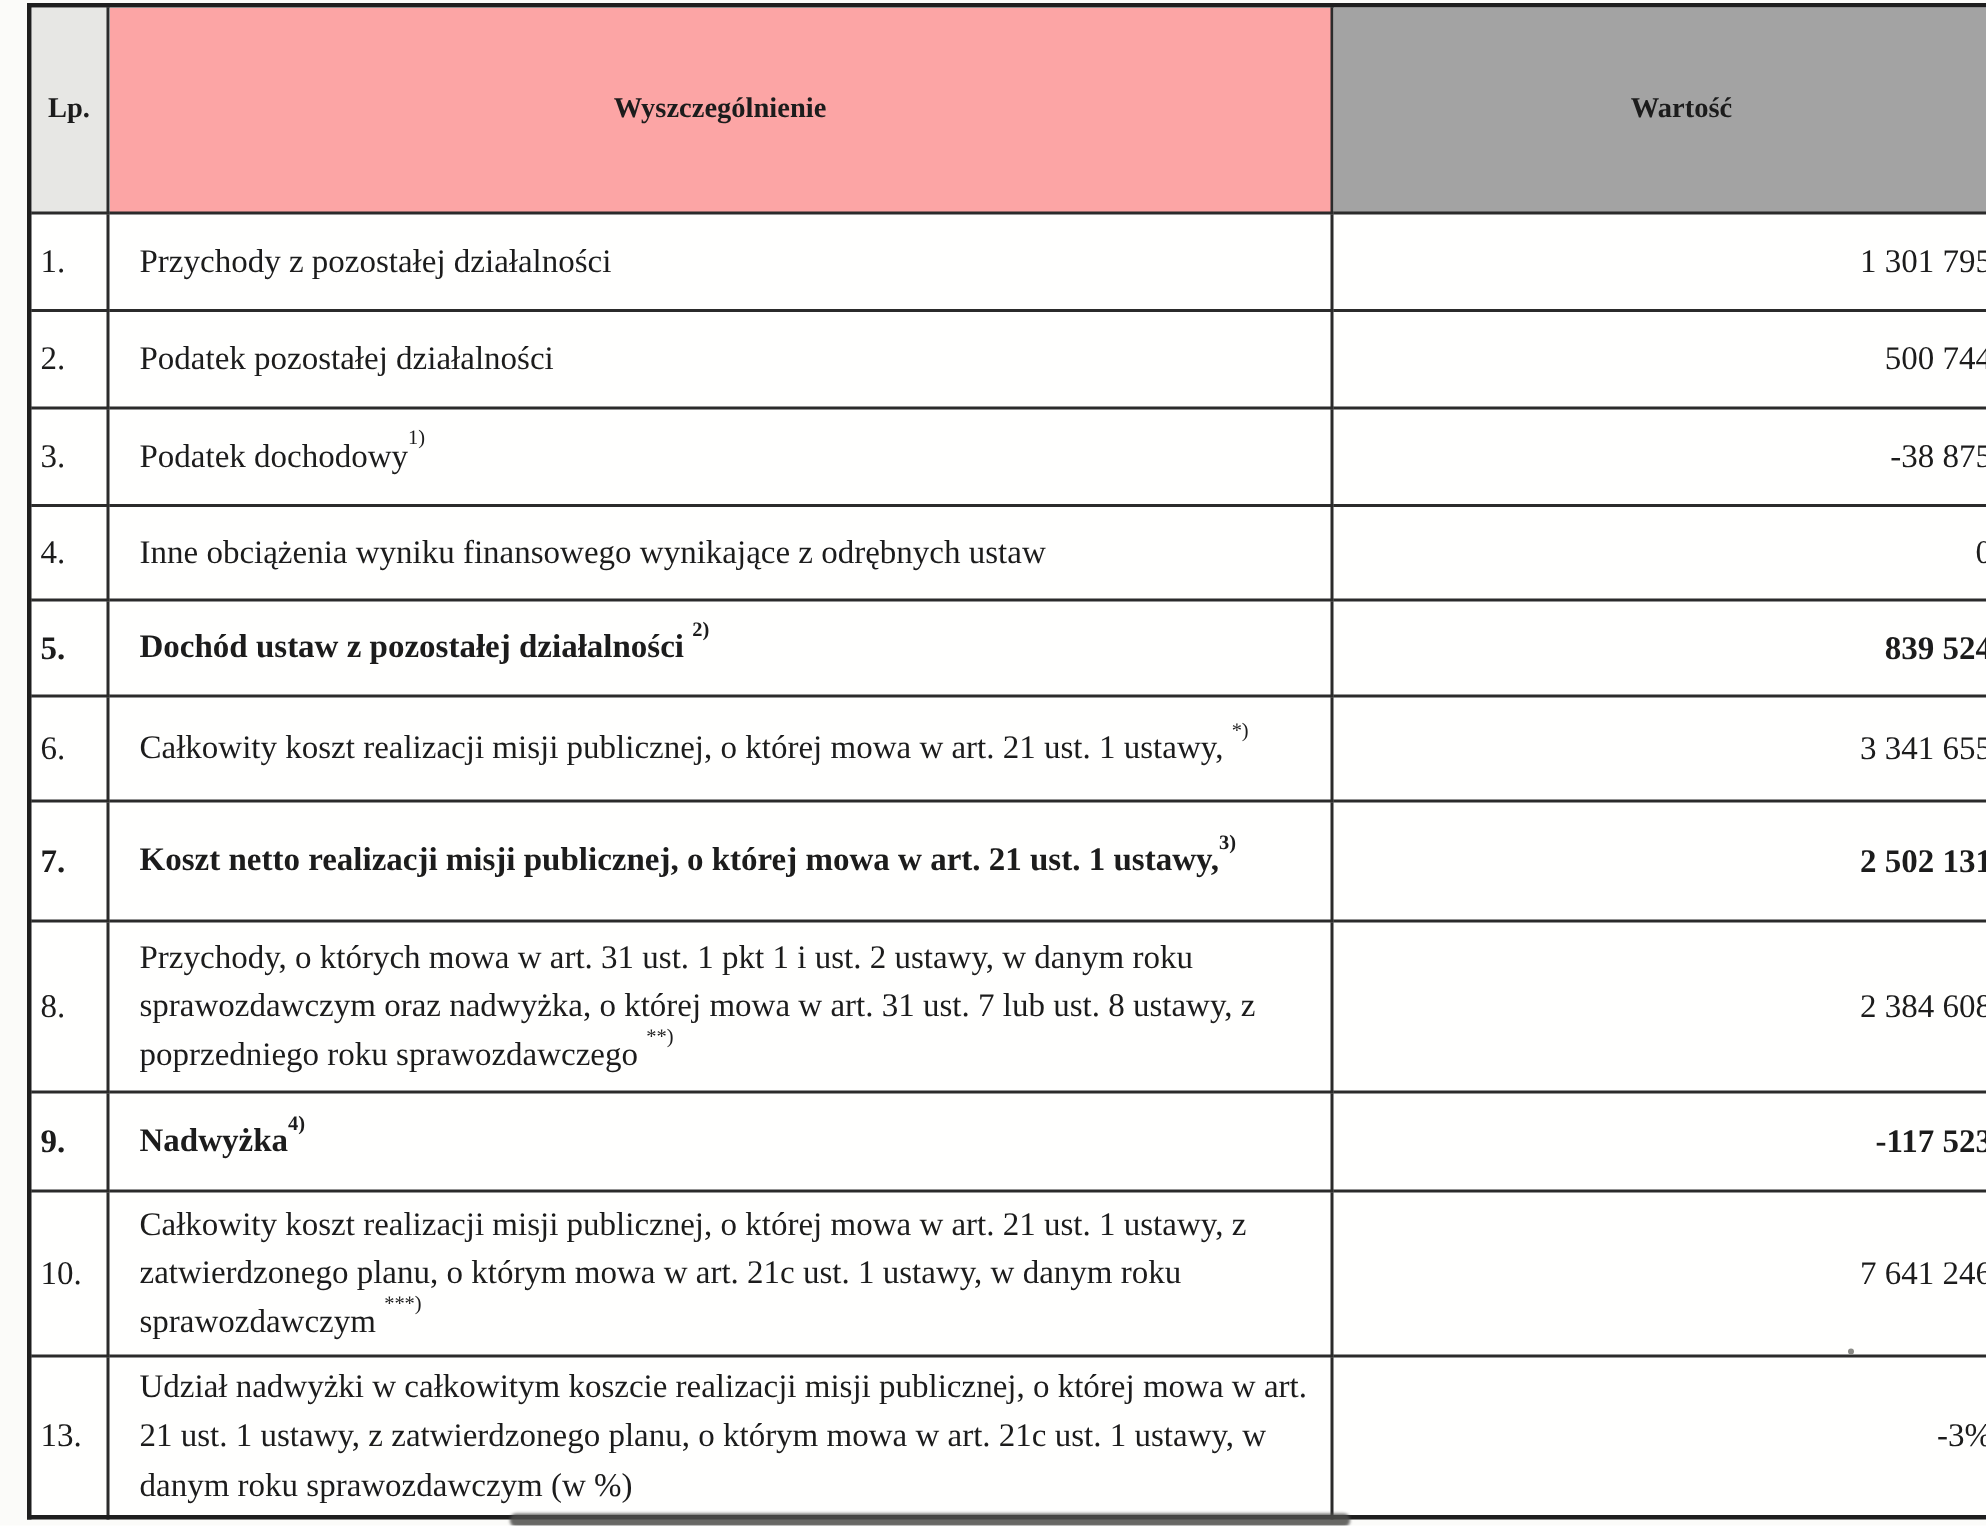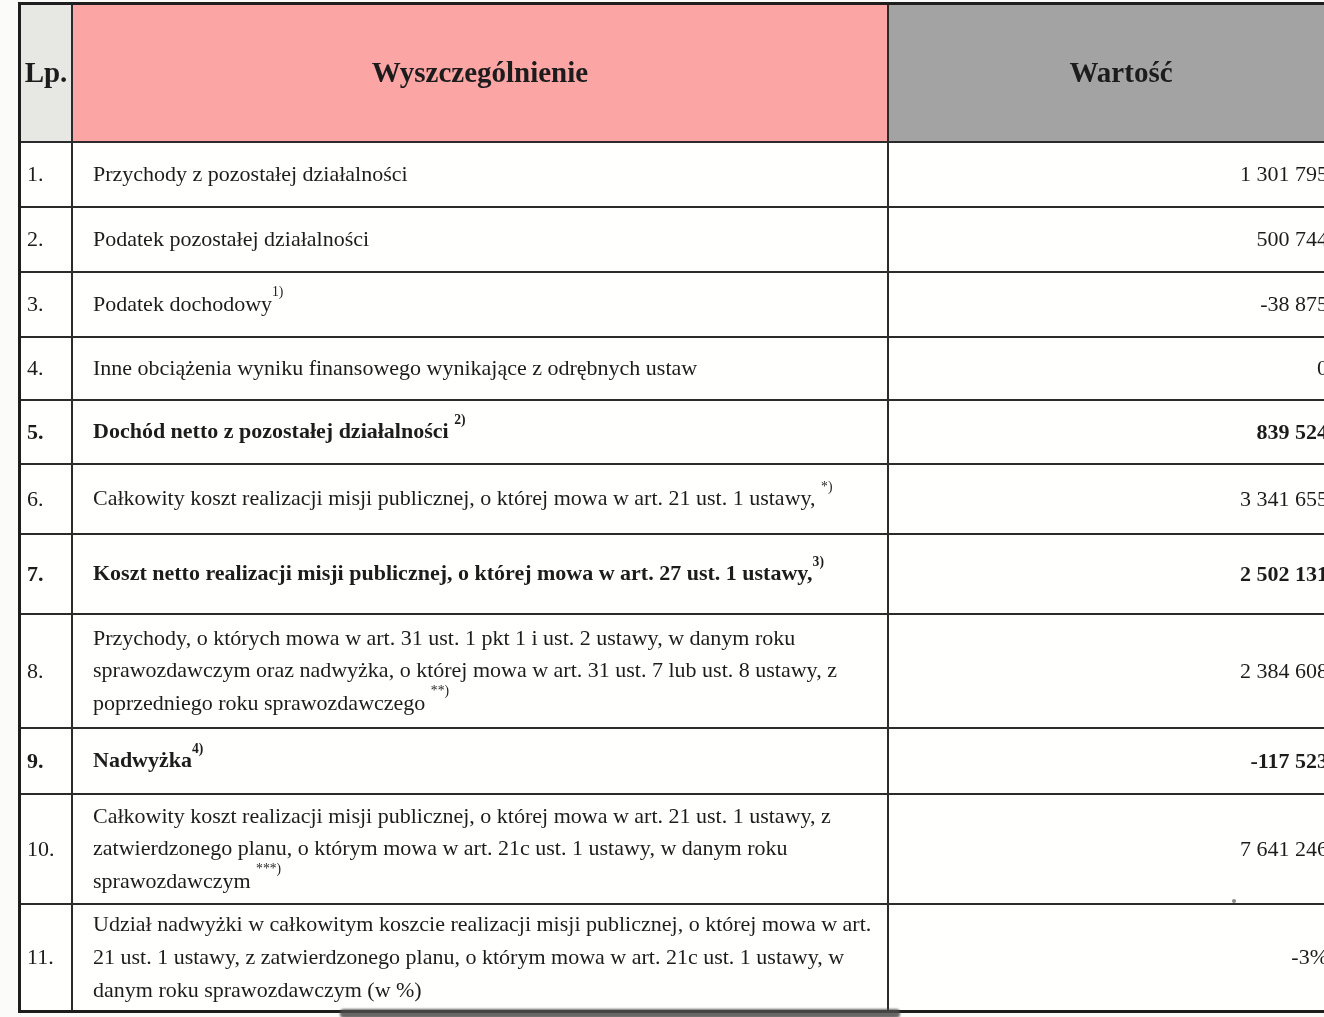--- a/index.html
+++ b/index.html
@@ -41,21 +41,21 @@
   th.h-desc {
     width: 812px;
     background: #fca5a5;
   }
   th.h-val {
     width: 432px;
     background: #a3a3a3;
     padding-left: 16px;
   }
   thead th {
-    font-size: 29px;
+    font-size: 19px;
     font-weight: bold;
     text-align: center;
     vertical-align: middle;
     border-bottom: 3px solid #1e1e1e;
     
     background-image: repeating-linear-gradient(
       47deg,
       rgba(120,120,115,0.07) 0px,
       rgba(120,120,115,0.07) 3px,
       rgba(255,255,255,0.05) 3px,
@@ -146,33 +146,33 @@
       </tr>
 
       <tr style="height:63px">
         <td class="c-num">4.</td>
         <td class="c-desc"><span>Inne obciążenia wyniku finansowego wynikające z odrębnych ustaw</span><sup class="fnote"></sup></td>
         <td class="c-val">0</td>
       </tr>
 
       <tr class="bold" style="height:64px">
         <td class="c-num">5.</td>
-        <td class="c-desc"><span>Dochód netto z pozostałej działalności </span><sup class="fnote">2)</sup></td>
+        <td class="c-desc"><span>Dochód ustaw z pozostałej działalności </span><sup class="fnote">2)</sup></td>
         <td class="c-val">839 524</td>
       </tr>
 
       <tr style="height:70px">
         <td class="c-num">6.</td>
         <td class="c-desc"><span>Całkowity koszt realizacji misji publicznej, o której mowa w art. 21 ust. 1 ustawy, </span><sup class="fnote">*)</sup></td>
         <td class="c-val">3 341 655</td>
       </tr>
 
       <tr class="bold" style="height:80px">
         <td class="c-num">7.</td>
-        <td class="c-desc"><span>Koszt netto realizacji misji publicznej, o której mowa w art. 27 ust. 1 ustawy,</span><sup class="fnote">3)</sup></td>
+        <td class="c-desc"><span>Koszt netto realizacji misji publicznej, o której mowa w art. 21 ust. 1 ustawy,</span><sup class="fnote">3)</sup></td>
         <td class="c-val">2 502 131</td>
       </tr>
 
       <tr style="height:114px">
         <td class="c-num">8.</td>
         <td class="c-desc"><span>Przychody, o których mowa w art. 31 ust. 1 pkt 1 i ust. 2  ustawy, w danym roku sprawozdawczym oraz nadwyżka, o której mowa w art. 31 ust. 7 lub ust. 8 ustawy, z poprzedniego roku sprawozdawczego </span><sup class="fnote">**)</sup></td>
         <td class="c-val">2 384 608</td>
       </tr>
 
       <tr class="bold" style="height:66px">
@@ -181,21 +181,21 @@
         <td class="c-val">-117 523</td>
       </tr>
 
       <tr style="height:110px">
         <td class="c-num">10.</td>
         <td class="c-desc"><span>Całkowity koszt realizacji misji publicznej, o której mowa w art. 21 ust. 1 ustawy, z zatwierdzonego planu, o którym mowa w art. 21c ust. 1 ustawy, w danym roku sprawozdawczym </span><sup class="fnote">***)</sup></td>
         <td class="c-val">7 641 246</td>
       </tr>
 
       <tr style="height:108px">
-        <td class="c-num">11.</td>
+        <td class="c-num">13.</td>
         <td class="c-desc"><span>Udział nadwyżki w całkowitym koszcie realizacji misji publicznej, o której mowa w art. 21 ust. 1 ustawy, z zatwierdzonego planu, o którym mowa w art. 21c ust. 1 ustawy, w danym roku sprawozdawczym (w %)</span><sup class="fnote"></sup></td>
         <td class="c-val">-3%</td>
       </tr>
 
     </tbody>
   </table>
 </div>
 
 <div class="scan-smudge"></div>
 <div class="scan-dot"></div>

